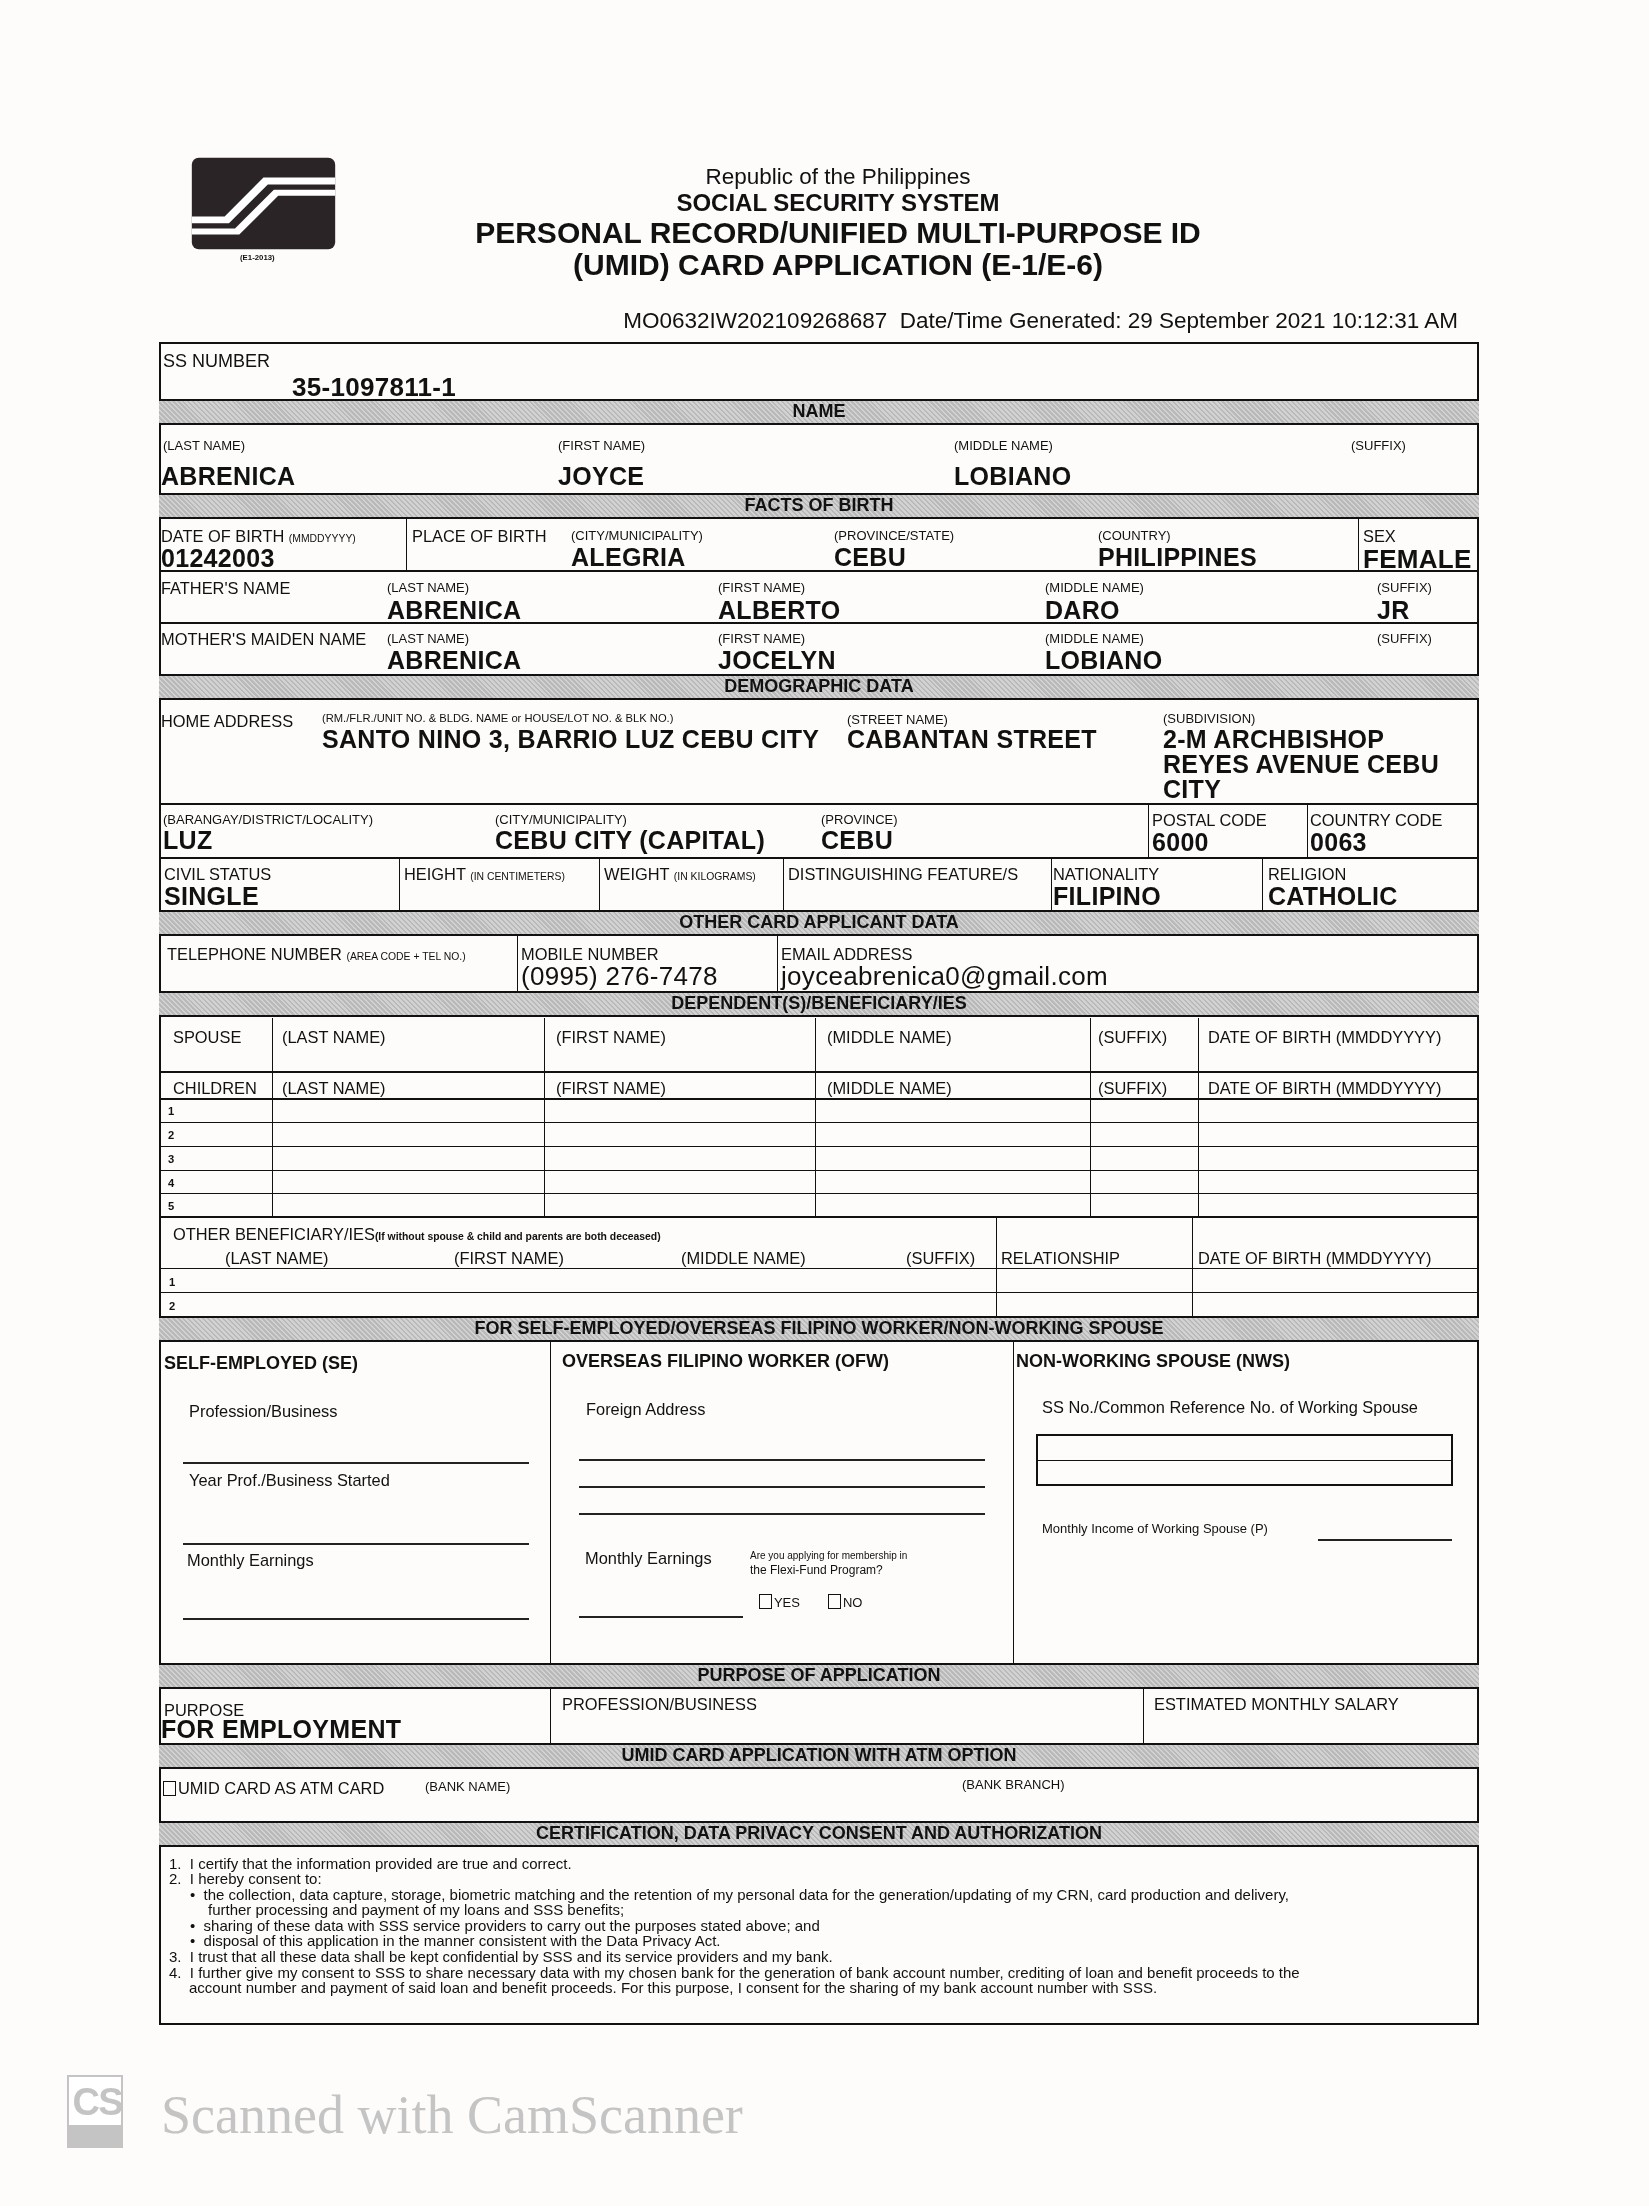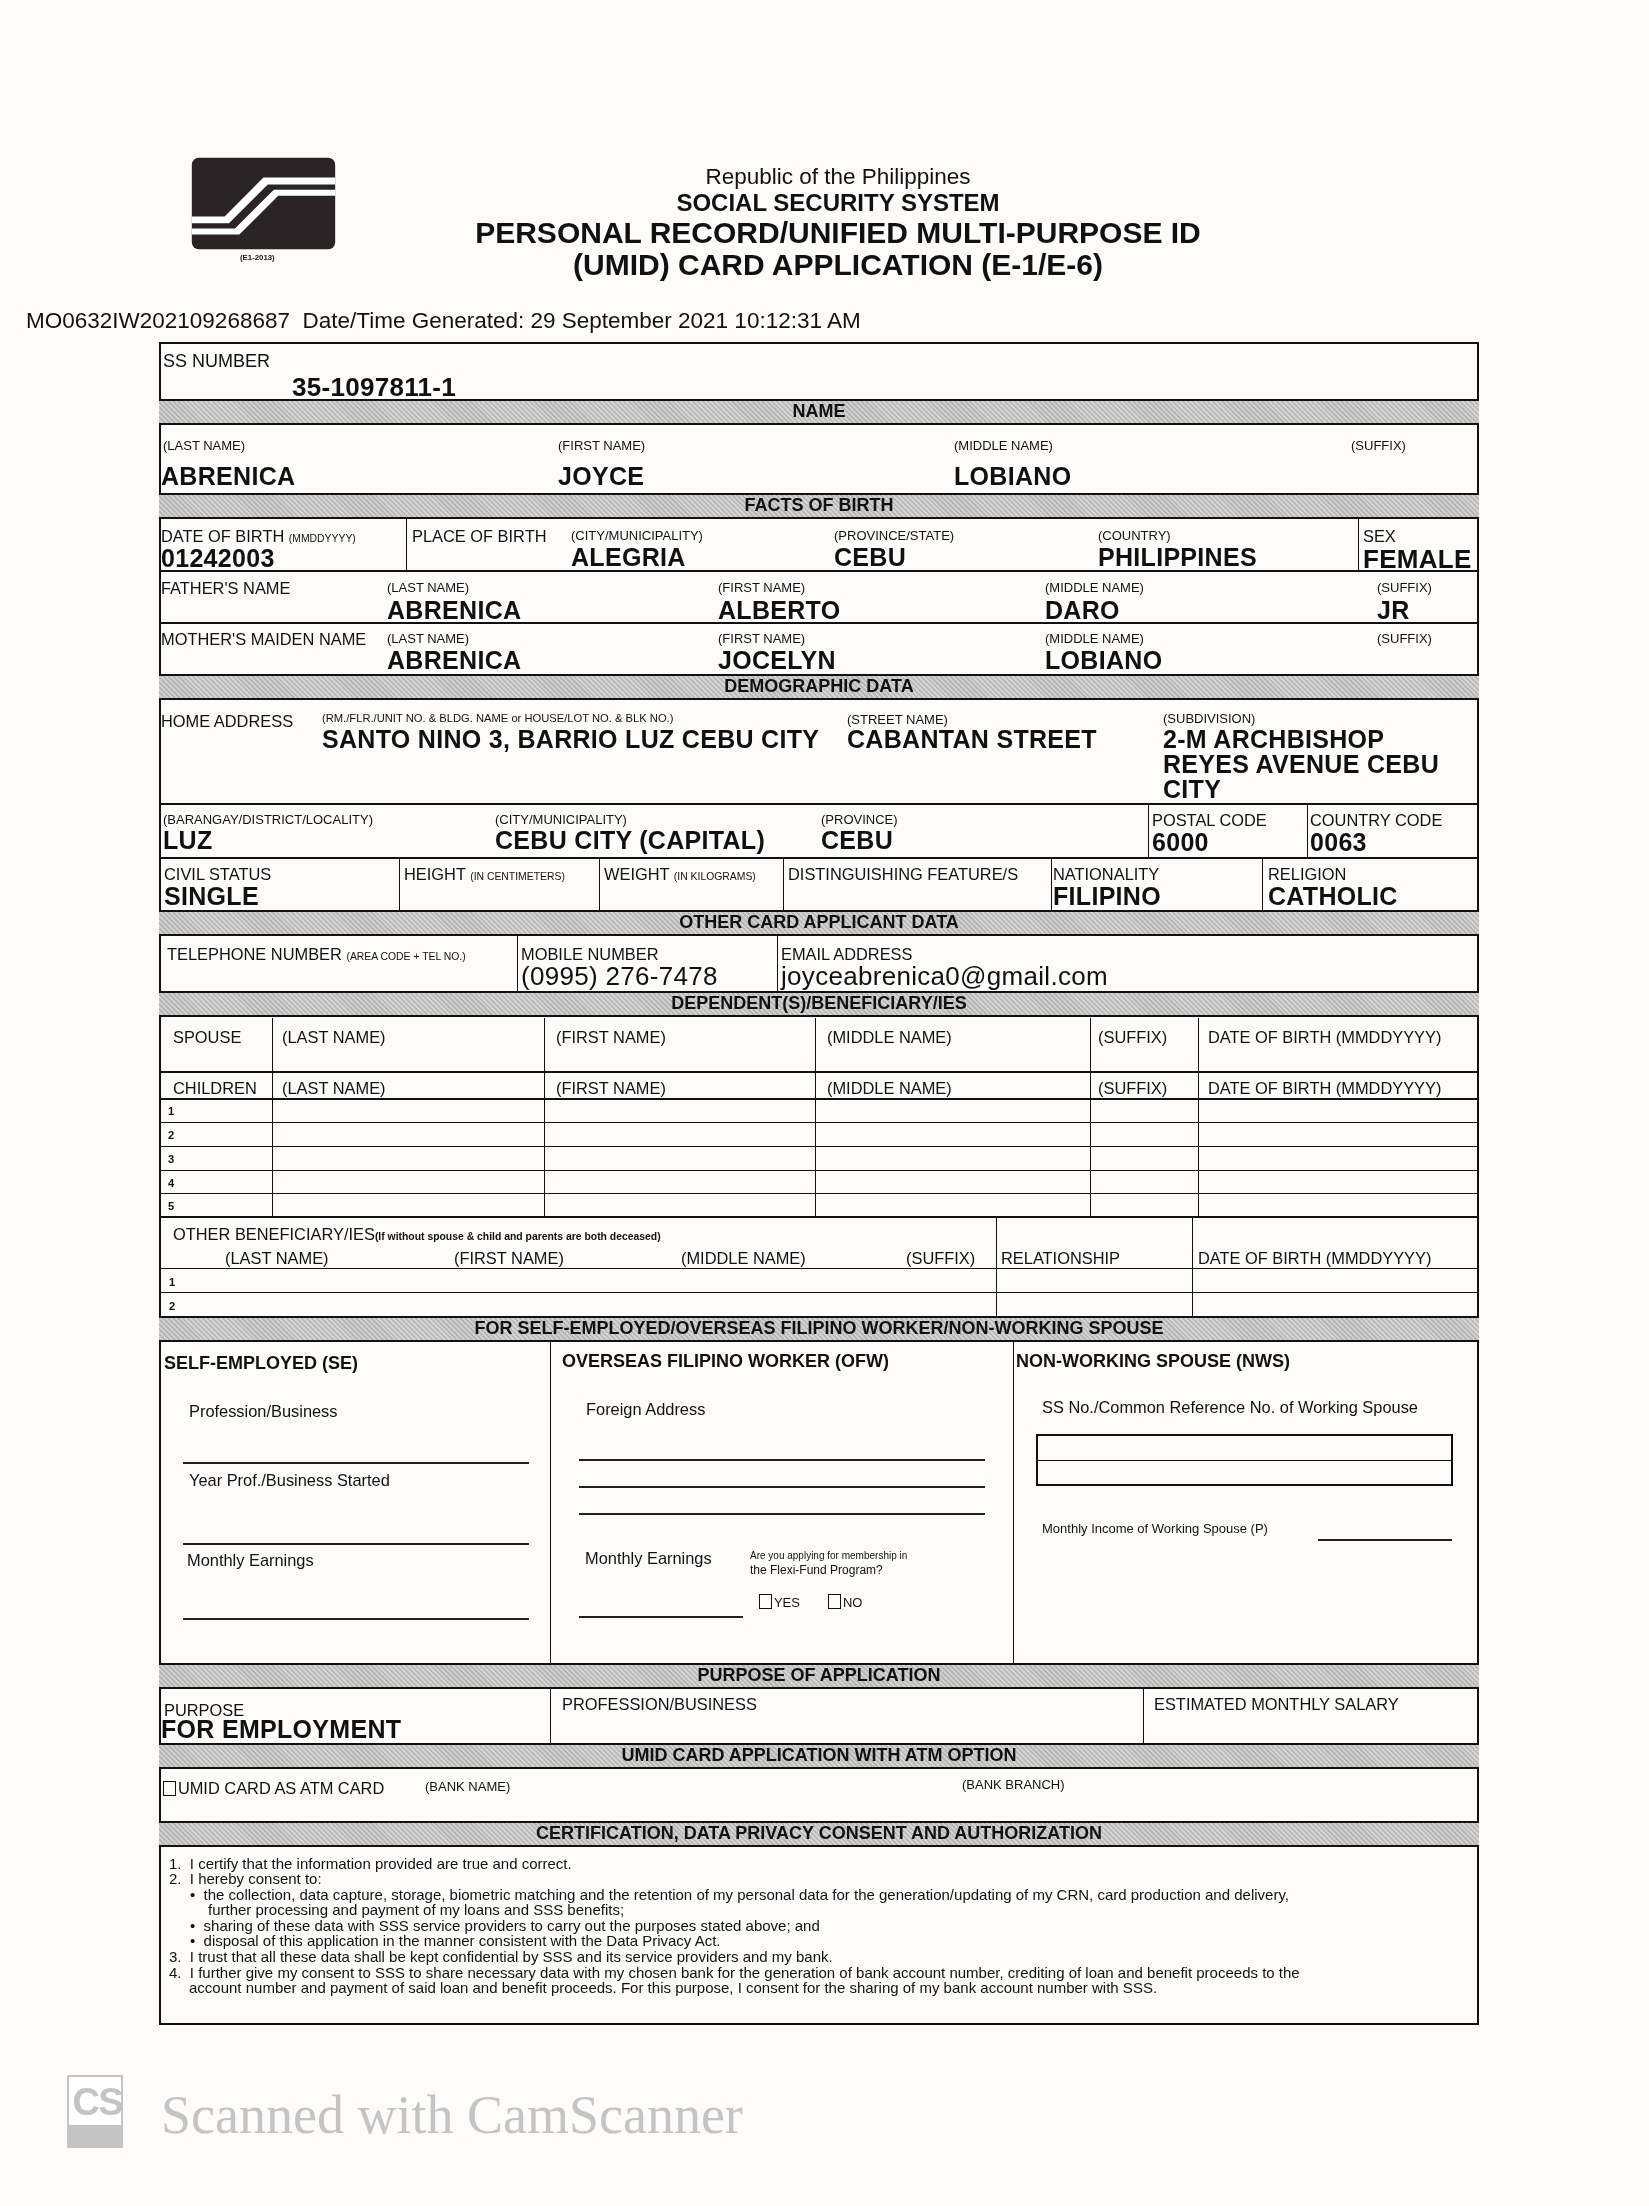--- a/index.html
+++ b/index.html
@@ -32,21 +32,21 @@
     <polygon points="2,70 40,70 85,25 168,25 168,33 90,33 45,78 2,78" fill="#fff"></polygon>
     <polygon points="2,84 52,84 97,39 168,39 168,46 102,46 57,91 2,91" fill="#fff"></polygon>
   </svg>
 </div>
 <div class="abs" style="left:240px;top:253px;font-size:7.8px;font-weight:bold;">(E1-2013)</div>
 
 <div class="abs" style="left:0;width:1650px;top:164px;text-align:center;font-size:22.5px;padding-left:26px;box-sizing:border-box;">Republic of the Philippines</div>
 <div class="abs" style="left:0;width:1650px;top:189px;text-align:center;font-size:24px;font-weight:bold;padding-left:26px;box-sizing:border-box;">SOCIAL SECURITY SYSTEM</div>
 <div class="abs" style="left:0;width:1650px;top:216px;text-align:center;font-size:30px;font-weight:bold;padding-left:26px;box-sizing:border-box;">PERSONAL RECORD/UNIFIED MULTI-PURPOSE ID</div>
 <div class="abs" style="left:0;width:1650px;top:248px;text-align:center;font-size:30px;font-weight:bold;padding-left:26px;box-sizing:border-box;">(UMID) CARD APPLICATION (E-1/E-6)</div>
-<div class="abs" style="left:0;width:1458px;top:308px;text-align:left;font-size:22.5px;padding-left:26px;box-sizing:border-box;white-space:pre;">MO0632IW202109268687  Date/Time Generated: 29 September 2021 10:12:31 AM</div>
+<div class="abs" style="left:0;width:1458px;top:308px;text-align:right;font-size:22.5px;padding-left:26px;box-sizing:border-box;white-space:pre;">MO0632IW202109268687  Date/Time Generated: 29 September 2021 10:12:31 AM</div>
 
 <div class="frame"></div>
 
 <div class="lbl" style="left:163px;top:352px;font-size:18px;">SS NUMBER</div>
 <div class="val" style="left:292px;top:374px;font-size:26px;">35-1097811-1</div>
 
 <div class="band" style="top:399px;"><span>NAME</span></div>
 <div class="sub" style="left:163px;top:439px;">(LAST NAME)</div>
 <div class="sub" style="left:558px;top:439px;">(FIRST NAME)</div>
 <div class="sub" style="left:954px;top:439px;">(MIDDLE NAME)</div>

